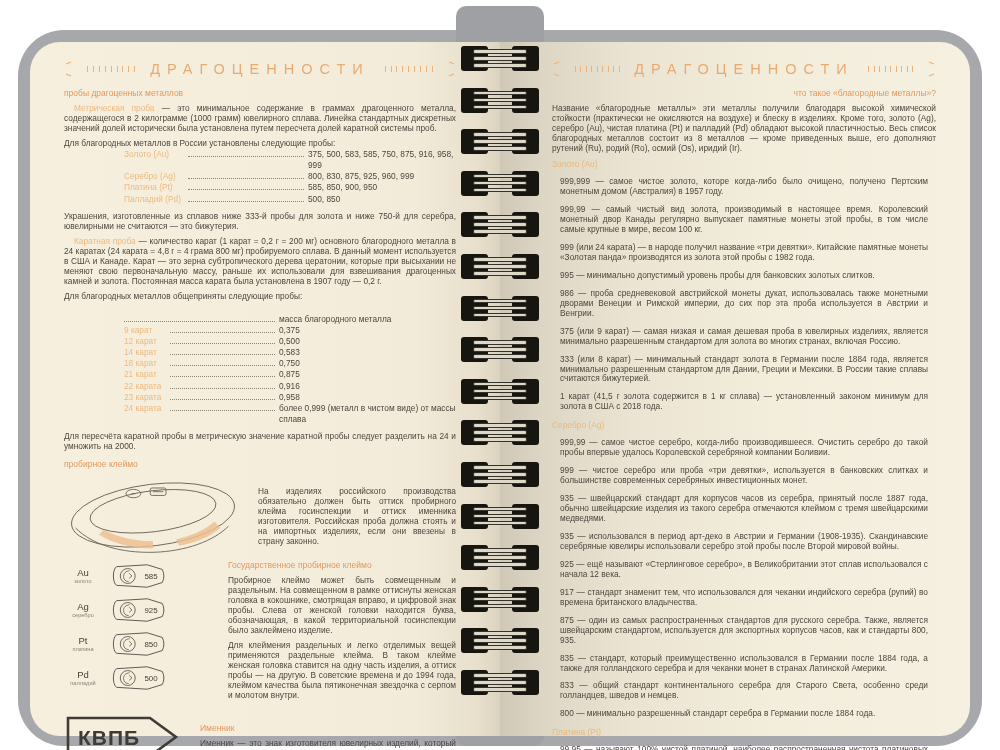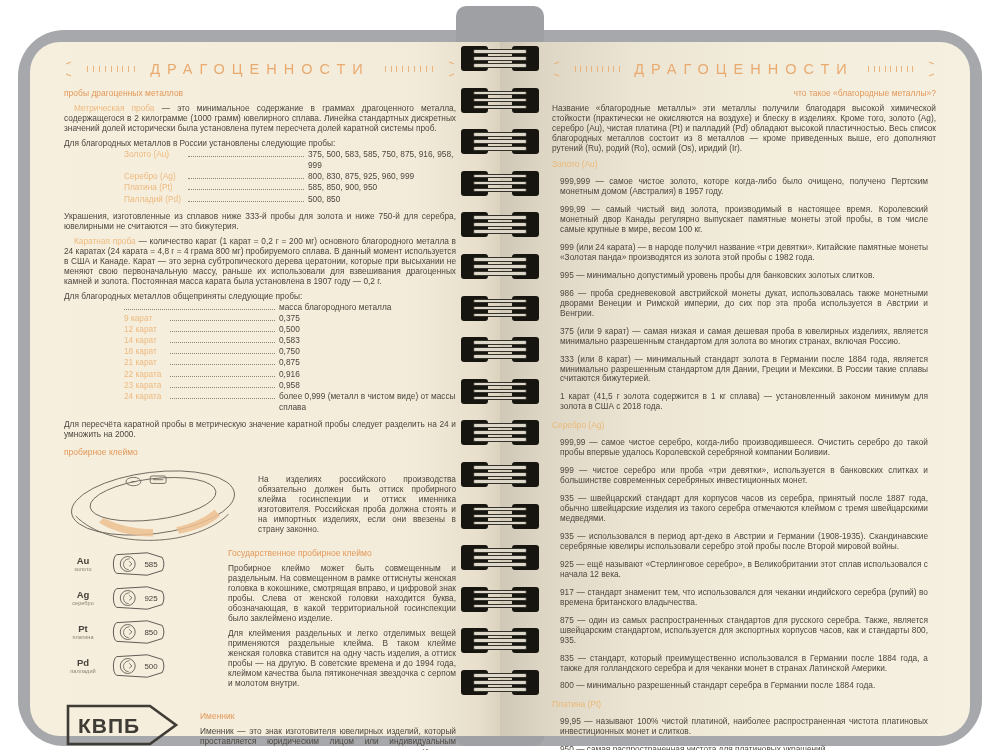--- a/index.html
+++ b/index.html
@@ -40,21 +40,21 @@
   .hdr-dots{width:151px;}
   .lval{flex:1;}
 
   .two-col{display:flex;gap:16px;align-items:flex-start;}
   .col-fig{flex:none;}
   .col-txt{flex:1;}
 
   .stamps{width:148px;flex:none;display:flex;flex-direction:column;gap:6px;padding-top:2px;}
   .stamp-row{display:flex;align-items:center;gap:4px;}
   .stamp-meta{width:38px;text-align:center;line-height:1;}
-  .stamp-sym{font-weight:bold;font-size:9.5px;color:#47423b;}
+  .stamp-sym{font-weight:normal;font-size:9.5px;color:#47423b;}
   .stamp-name{font-size:5.6px;color:#8a8376;margin-top:1px;}
 
   .kvpb-row{display:flex;gap:18px;align-items:flex-start;margin-top:6px;}
 
   .cuts-grid{display:flex;justify-content:space-between;align-items:flex-start;margin:4px 0 2px;}
   .cut{display:flex;flex-direction:column;align-items:center;gap:5px;}
   .cut-label{font-size:6.1px;color:#dfa468;text-align:center;line-height:1.3;margin-top:2px;}
   .cut svg{stroke:#6e665a;fill:none;stroke-width:1;}
 
   .hands-row{display:flex;align-items:flex-start;margin-top:4px;}
@@ -218,21 +218,21 @@
           <div class="lrow">
             <span class="probe-lbl">Палладий (Pd)</span>
             <span class="dots probe-dots"></span>
             <span class="lval">500, 850</span>
           </div>
         </div>
 
       <p class="body-p">Украшения, изготовленные из сплавов ниже 333-й пробы для золота и ниже 750-й для серебра, ювелирными не считаются — это бижутерия.</p>
 
       <p class="body-p ind"><span class="lead">Каратная проба</span><span> — количество карат (1 карат = 0,2 г = 200 мг) основного благородного металла в 24 каратах (24 карата = 4,8 г = 4 грама 800 мг) пробируемого сплава. В данный момент используется в США и Канаде. Карат — это зерна субтропического дерева цератонии, которые при высыхании не меняют свою первоначальную массу, раньше их использовали для взвешивания драгоценных камней и золота. Постоянная масса карата была установлена в 1907 году — 0,2 г.</span></p>
-      <p class="body-p" style="margin-bottom:1px">Для благородных металлов общеприняты следующие пробы:</p>
+      <p class="body-p" style="margin-bottom:13px">Для благородных металлов общеприняты следующие пробы:</p>
 
       <div class="leader-list">
         <div class="lrow">
           <span class="dots hdr-dots"></span>
           <span class="lval">масса благородного металла</span>
         </div>
         <div>
 
             <div class="lrow">
               <span class="karat-lbl">9 карат</span>
@@ -441,20 +441,21 @@
       <div>
 
       <p class="entry">999,99 — самое чистое серебро, когда-либо производившееся. Очистить серебро до такой пробы впервые удалось Королевской серебряной компании Боливии.</p>
           <p class="entry">999 — чистое серебро или проба «три девятки», используется в банковских слитках и большинстве современных серебряных инвестиционных монет.</p>
           <p class="entry">935 — швейцарский стандарт для корпусов часов из серебра, принятый после 1887 года, обычно швейцарские изделия из такого серебра отмечаются клеймом с тремя швейцарскими медведями.</p>
           <p class="entry">935 — использовался в период арт-деко в Австрии и Германии (1908-1935). Скандинавские серебряные ювелиры использовали серебро этой пробы после Второй мировой войны.</p>
           <p class="entry">925 — ещё называют «Стерлинговое серебро», в Великобритании этот сплав использовался с начала 12 века.</p>
           <p class="entry">917 — стандарт знаменит тем, что использовался для чеканки индийского серебра (рупий) во времена британского владычества.</p>
           <p class="entry">875 — один из самых распространенных стандартов для русского серебра. Также, является швейцарским стандартом, используется для экспортных корпусов часов, как и стандарты 800, 935.</p>
           <p class="entry">835 — стандарт, который преимущественно использовался в Германии после 1884 года, а также для голландского серебра и для чеканки монет в странах Латинской Америки.</p>
+          <p class="entry">833 — общий стандарт континентального серебра для Старого Света, особенно среди голландцев, шведов и немцев.</p>
           <p class="entry">800 — минимально разрешенный стандарт серебра в Германии после 1884 года.</p>
         </div>
 
       <div class="metal-title">Платина (Pt)</div>
       <div>
 
       <p class="entry">99,95 — называют 100% чистой платиной, наиболее распространенная чистота платиновых инвестиционных монет и слитков.</p>
           <p class="entry">950 — самая распространенная чистота для платиновых украшений.</p>
         </div>
 

